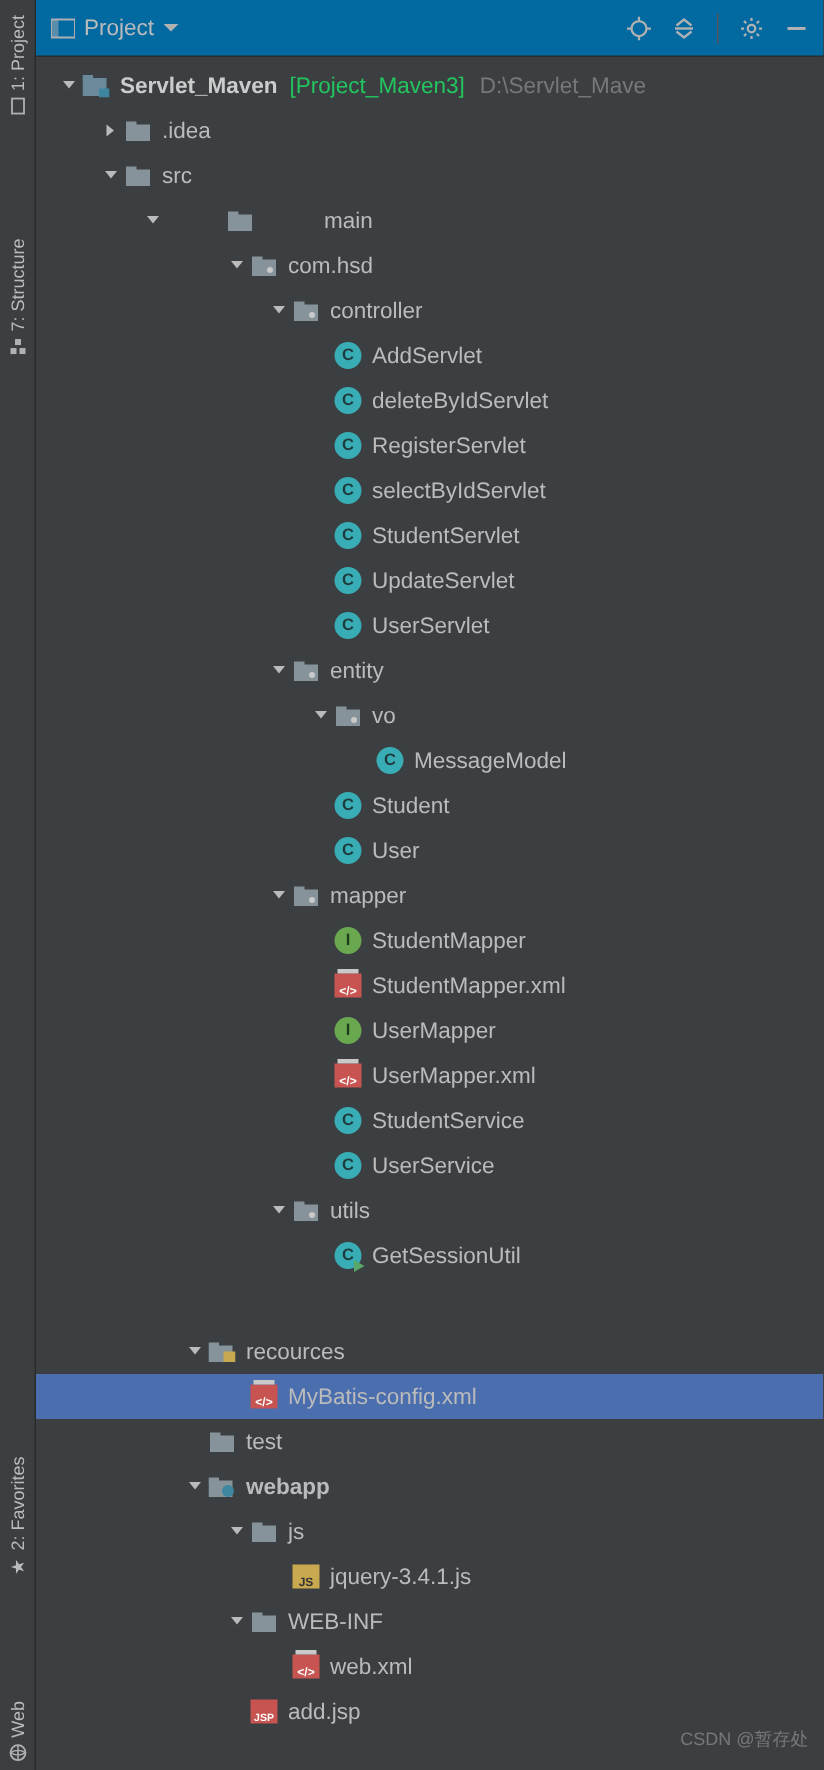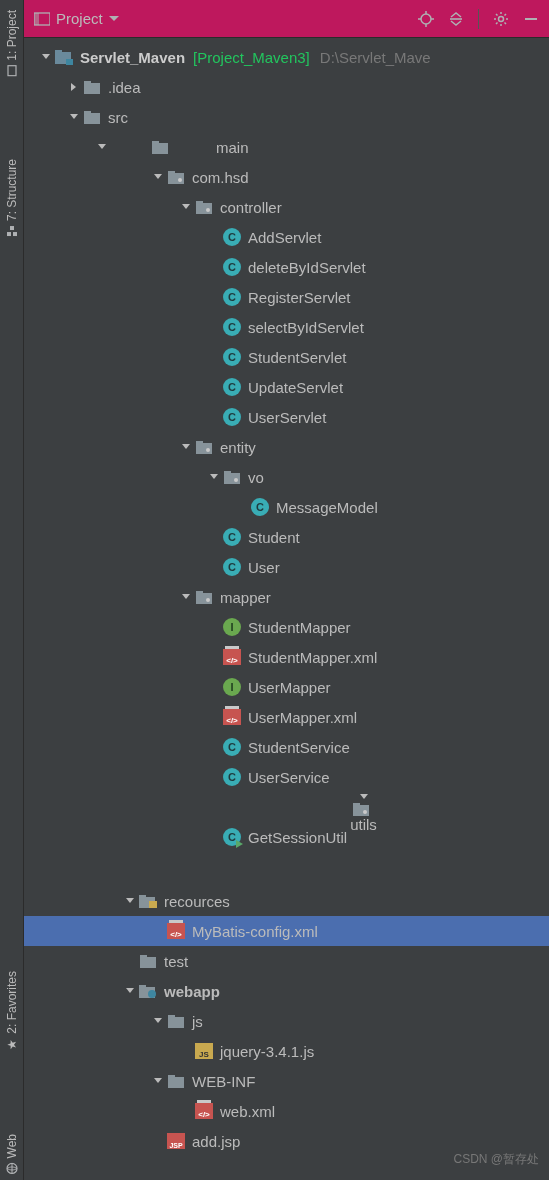--- a/index.html
+++ b/index.html
@@ -1,21 +1,21 @@
 <!DOCTYPE html>
 <html><head>
 <meta charset="utf-8">
 <style>
 * { margin: 0; padding: 0; box-sizing: border-box; font-family: "Segoe UI", Arial, sans-serif; }
 body { background: #3c3f41; color: #bbbbbb; width: 549px; height: 1180px; overflow: hidden; display: flex; }
 .leftbar { width: 24px; background: #3c3f41; border-right: 1px solid #2b2b2b; display: flex; flex-direction: column; align-items: center; padding-top: 4px; gap: 70px; }
 .vtab { writing-mode: vertical-rl; transform: rotate(180deg); font-size: 12px; color: #bbbbbb; display: flex; align-items: center; gap: 4px; padding: 6px 2px; cursor: pointer; }
 .vtab svg { transform: rotate(90deg); }
 .main { flex: 1; display: flex; flex-direction: column; }
-.toolbar { height: 38px; background: #be185d; border-bottom: 1px solid #2b2b2b; display: flex; align-items: center; padding: 0 10px; gap: 6px; }
+.toolbar { height: 38px; background: #0369a1; border-bottom: 1px solid #2b2b2b; display: flex; align-items: center; padding: 0 10px; gap: 6px; }
 .toolbar-left { display: flex; align-items: center; gap: 6px; flex: 1; }
 .toolbar-title { font-size: 15px; color: #bbbbbb; }
 .toolbar-right { display: flex; align-items: center; gap: 14px; }
 .tbicon { cursor: pointer; fill: #afb1b3; }
 .divider { width: 1px; height: 20px; background: #555; }
 .tree { flex: 1; overflow: auto; padding-top: 4px; font-size: 15px; }
 .row { display: flex; align-items: center; height: 30px; white-space: nowrap; cursor: pointer; }
 .row.selected { background: #4b6eaf; }
 .arrow { width: 16px; display: flex; justify-content: center; align-items: center; }
 .arrow svg { fill: #bbbbbb; }
@@ -340,21 +340,21 @@
         </span>
         <span class="label">StudentService</span>
       </div>
       <div class="row" style="padding-left: 182px;">
         <span class="arrow"></span>
         <span class="icon">
           <div class="circle c">C</div>
         </span>
         <span class="label">UserService</span>
       </div>
-      <div class="row" style="padding-left: 154px; flex-direction: column;">
+      <div class="row" style="padding-left: 154px;">
         <span class="arrow">
           <svg width="10" height="10" viewBox="0 0 10 10">
             <path d="M1 2l4 5 4-5z" fill="#bbbbbb"></path>
           </svg>
         </span>
         <span class="icon">
           <svg width="16" height="14" viewBox="0 0 16 14">
             <rect x="0" y="3" width="16" height="11" fill="#87939a"></rect>
             <rect x="0" y="1" width="7" height="3" fill="#87939a"></rect>
             <circle cx="12" cy="10" r="2" fill="#c9c9c9"></circle>

